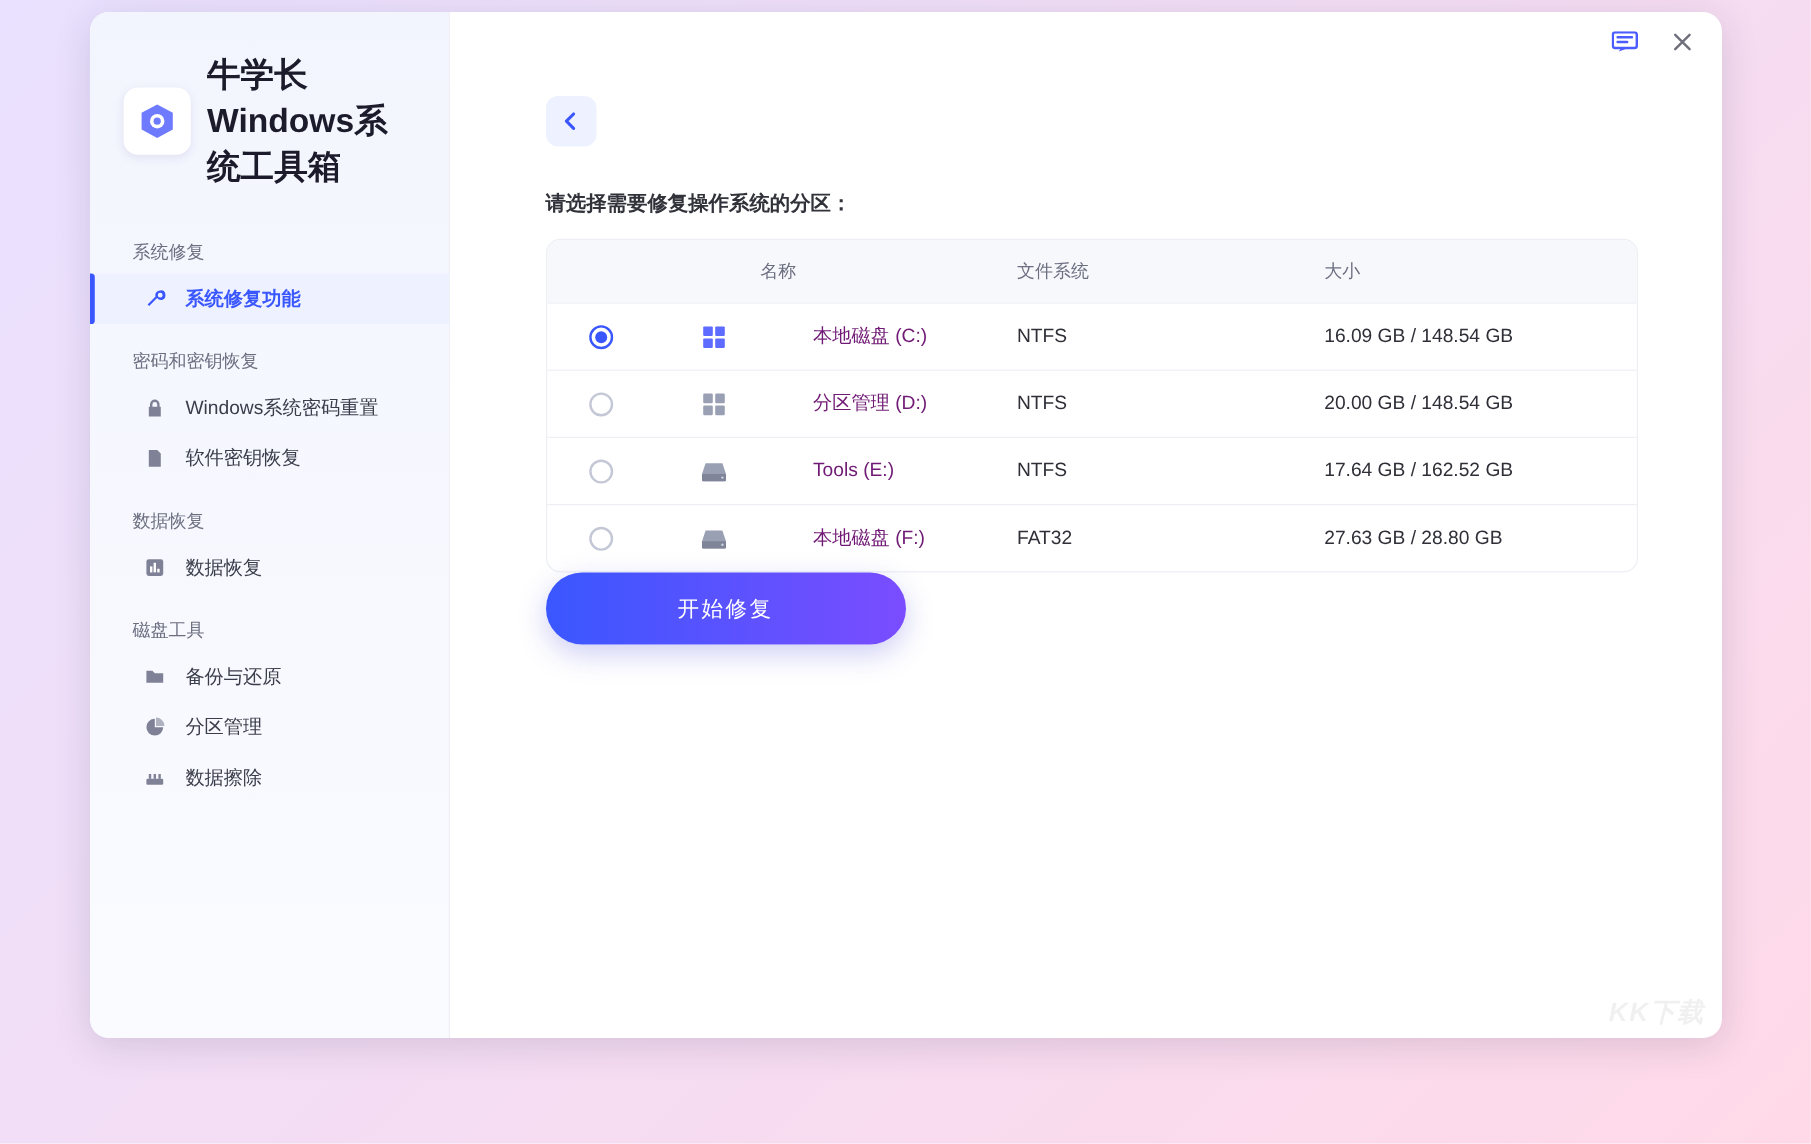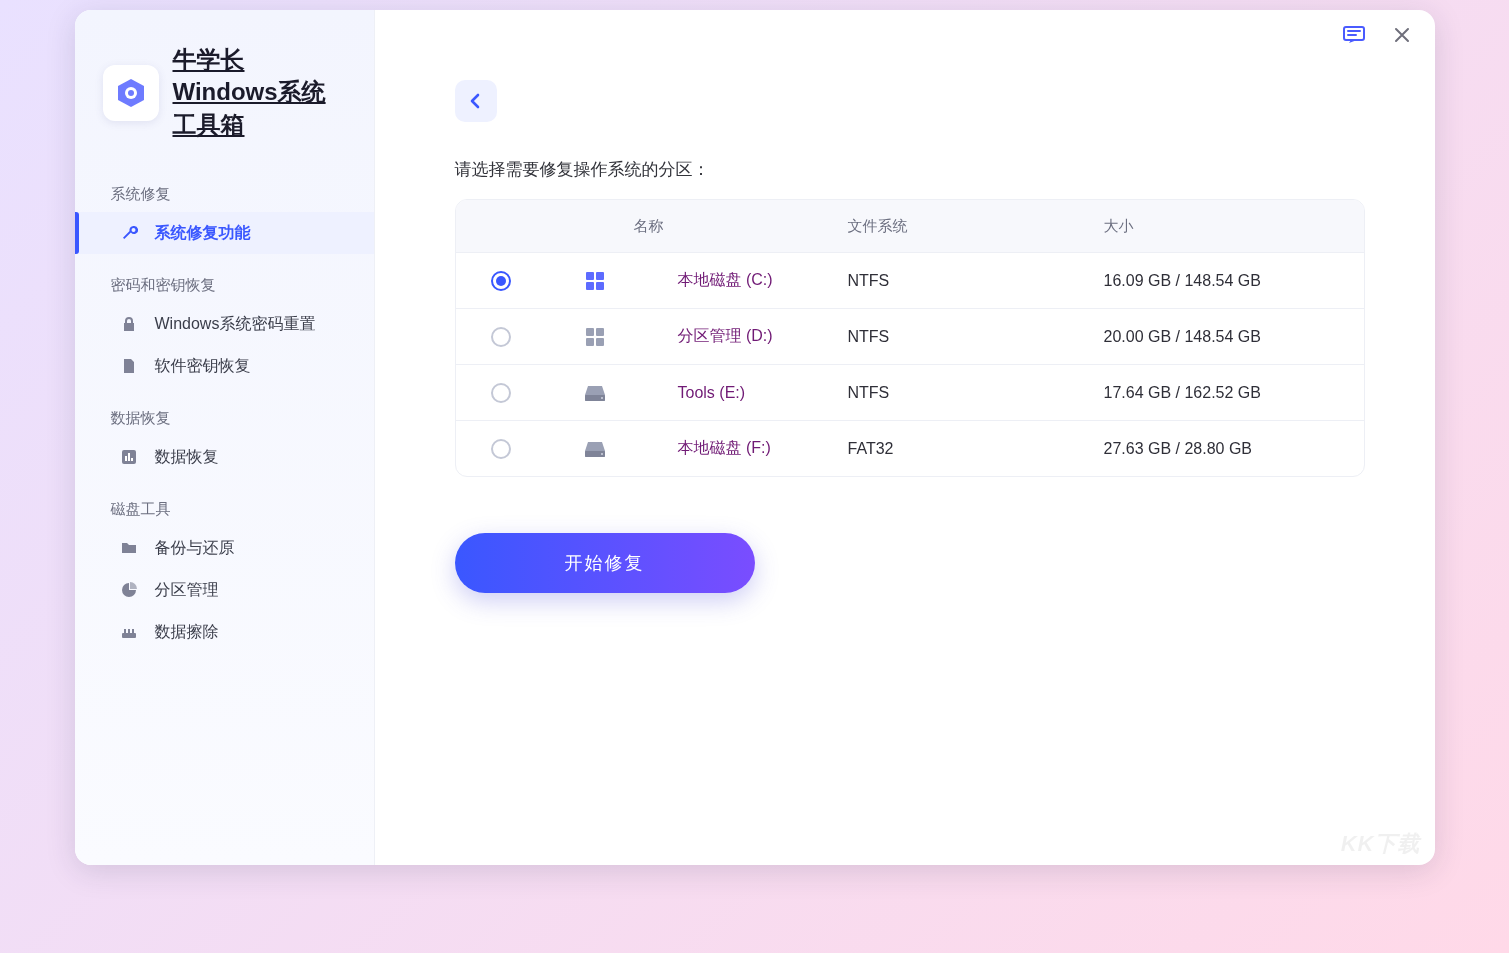--- a/index.html
+++ b/index.html
@@ -32,21 +32,21 @@
     width: 300px; flex: 0 0 300px;
     background: linear-gradient(180deg, #f3f5fe 0%, #fafbff 100%);
     border-right: 1px solid #eef0f6;
     padding-top: 34px;
   }
   .logo-block { display:flex; align-items:center; gap:14px; padding: 0 28px 22px 28px; }
   .logo-img {
     width: 56px; height: 56px; border-radius: 12px; background:#fff; box-shadow:0 2px 8px rgba(80,80,150,.12);
     display:flex; align-items:center; justify-content:center;
   }
-  .logo-text { font-size: 24px; font-weight: 700; color:#1b1b2b; line-height:1.35; max-width:170px;text-decoration:underline; }
+  .logo-text { font-size: 28px; font-weight: 700; color:#1b1b2b; line-height:1.35; max-width:170px; }
   .nav-section-label { font-size:15px; color:#6c6f80; padding: 22px 28px 8px 36px; font-weight:500;}
   .nav-item {
     display:flex; align-items:center; gap:16px;
     padding: 10px 28px 10px 44px; height:42px;
     font-size:16px; color:#3a3d4a; cursor:pointer;
     position:relative;
   }
   .nav-item .ic { width:20px; height:20px; display:flex; align-items:center; justify-content:center; color:#7f8296;}
   .nav-item.active { background:#eef1ff; color:#3a57ff; font-weight:600; }
   .nav-item.active .ic { color:#3a57ff; }
@@ -56,37 +56,36 @@
 
   
   .main { flex:1; padding: 70px 70px 40px 80px; position:relative; }
   .back-btn {
     width:42px; height:42px; border-radius:10px; background:#eef1ff;
     display:flex; align-items:center; justify-content:center; cursor:pointer;
     margin-bottom: 36px;
   }
   .back-btn svg { stroke:#3a57ff; }
   .page-title { font-size:34px; font-weight:700; color:#18181f; margin-bottom:40px; letter-spacing:.5px;}
-  .page-subtitle { font-size:17px; font-weight:400; color:#32333a; margin-bottom:18px; }
+  .page-subtitle { font-size:17px; font-weight:700; color:#32333a; margin-bottom:18px; }
 
   .table-wrap { border:1px solid #edeff5; border-radius:12px; overflow:hidden; background:#fff; }
   .thead, .trow { display:grid; grid-template-columns: 90px 60px 1fr 220px 260px; align-items:center;gap:36px; }
   .thead { background:#f7f8fc; height:52px; font-size:15px; color:#6c6f80; }
   .thead .th-name { grid-column: 1 / span 3; text-align:center; padding-left:30px;}
   .trow { height:56px; border-top:1px solid #edeff5; font-size:16px; color:#2f2f38; cursor:pointer; }
   .trow .radio-cell { display:flex; justify-content:center; }
   .radio { width:20px; height:20px; border-radius:50%; border:2px solid #c4c8d6; display:flex; align-items:center; justify-content:center; }
   .radio.sel { border-color:#3a57ff; }
   .radio.sel::after { content:""; width:10px; height:10px; border-radius:50%; background:#3a57ff; }
   .disk-ic { width:26px; height:26px; display:flex; align-items:center; justify-content:center; }
   .c-name { color:#701a75; }
   .c-fs, .c-sz { color:#2f2f38; }
 
   .start-btn {
-    margin-top:56px;
     width:300px; height:60px; border-radius:34px;
     background: linear-gradient(90deg, #3a57ff 0%, #7a4dff 100%);
     color:#fff; font-size:18px; font-weight:500; letter-spacing:2px;
     display:flex; align-items:center; justify-content:center; cursor:pointer;
     box-shadow: 0 8px 24px rgba(80,80,220,.28);
   }
 
   .watermark { position:absolute; right:14px; bottom:6px; font-size:22px; font-weight:700; font-style:italic; color:rgba(0,0,0,.06); letter-spacing:1px; pointer-events:none;}
 </style>
 </head>

